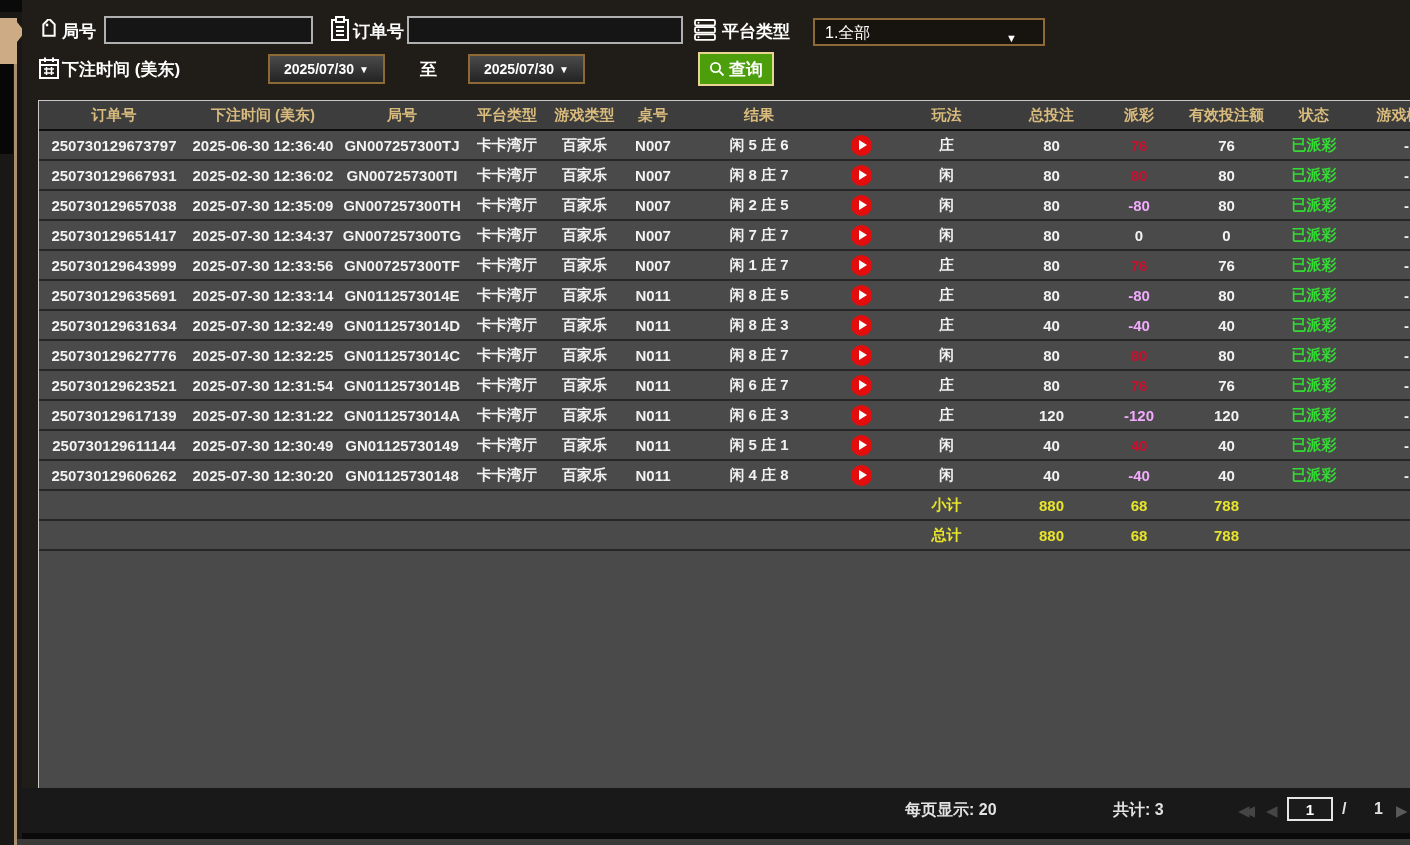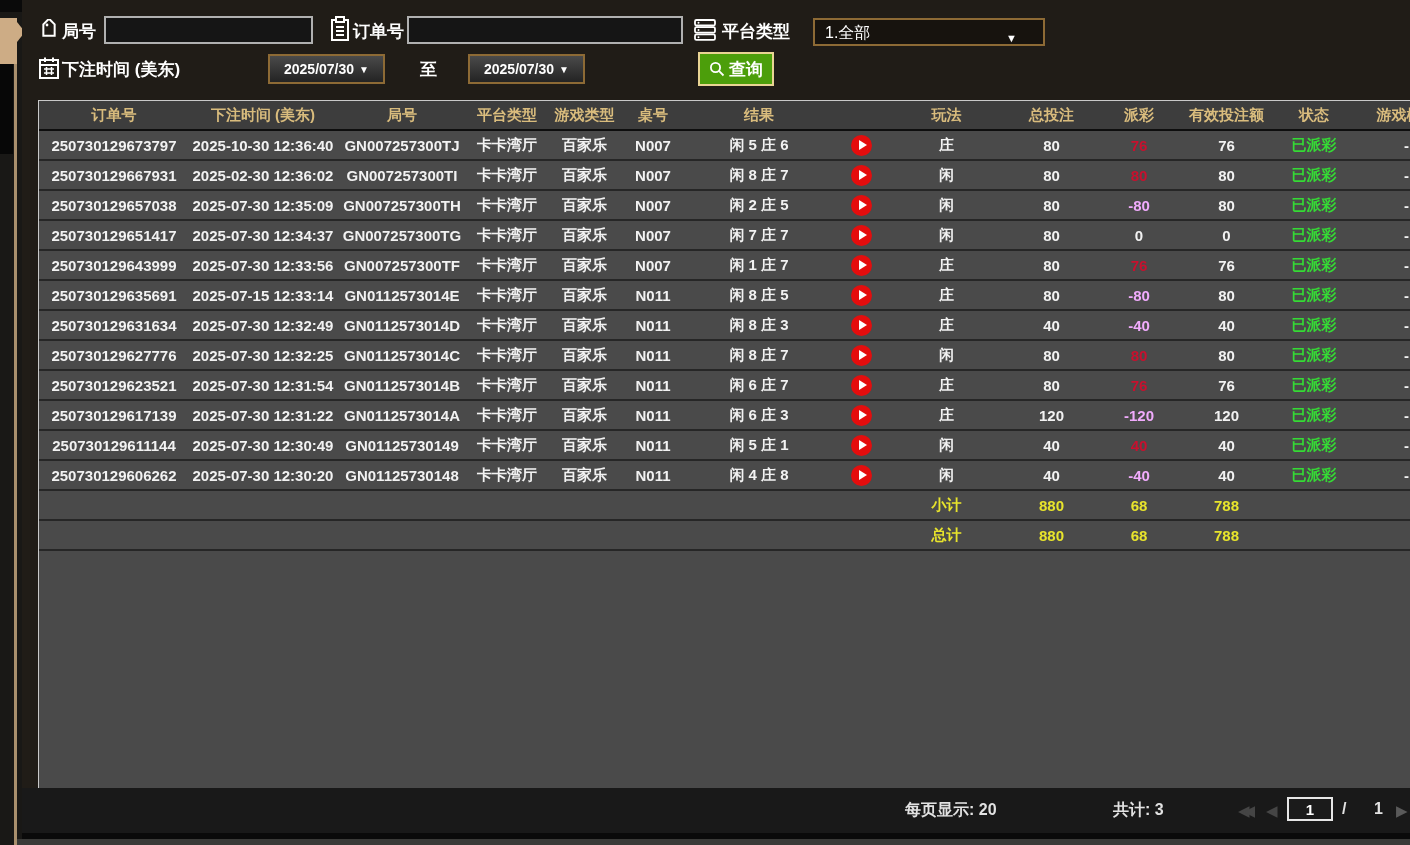--- a/index.html
+++ b/index.html
@@ -158,21 +158,21 @@
         <div class="c w8">玩法</div>
         <div class="c w9">总投注</div>
         <div class="c w10">派彩</div>
         <div class="c w11">有效投注额</div>
         <div class="c w12">状态</div>
         <div class="c w13">游戏模式</div>
       </div>
       <div id="table-body">
   <div class="trow data">
     <div class="c w0">250730129673797</div>
-    <div class="c w1">2025-10-30 12:36:40</div>
+    <div class="c w1">2025-06-30 12:36:40</div>
     <div class="c w2">GN007257300TJ</div>
     <div class="c w3">卡卡湾厅</div>
     <div class="c w4">百家乐</div>
     <div class="c w5">N007</div>
     <div class="c w6">闲 5 庄 6</div>
     <div class="c w7">
       <span class="play">
                 <span class="tri"></span>
               </span>
     </div>
@@ -263,21 +263,21 @@
     <div class="c w8">庄</div>
     <div class="c w9">80</div>
     <div class="c w10 win">76</div>
     <div class="c w11">76</div>
     <div class="c w12 status-cell">已派彩</div>
     <div class="c w13">-</div>
   </div>
 
   <div class="trow data">
     <div class="c w0">250730129635691</div>
-    <div class="c w1">2025-07-15 12:33:14</div>
+    <div class="c w1">2025-07-30 12:33:14</div>
     <div class="c w2">GN0112573014E</div>
     <div class="c w3">卡卡湾厅</div>
     <div class="c w4">百家乐</div>
     <div class="c w5">N011</div>
     <div class="c w6">闲 8 庄 5</div>
     <div class="c w7">
       <span class="play">
                 <span class="tri"></span>
               </span>
     </div>

